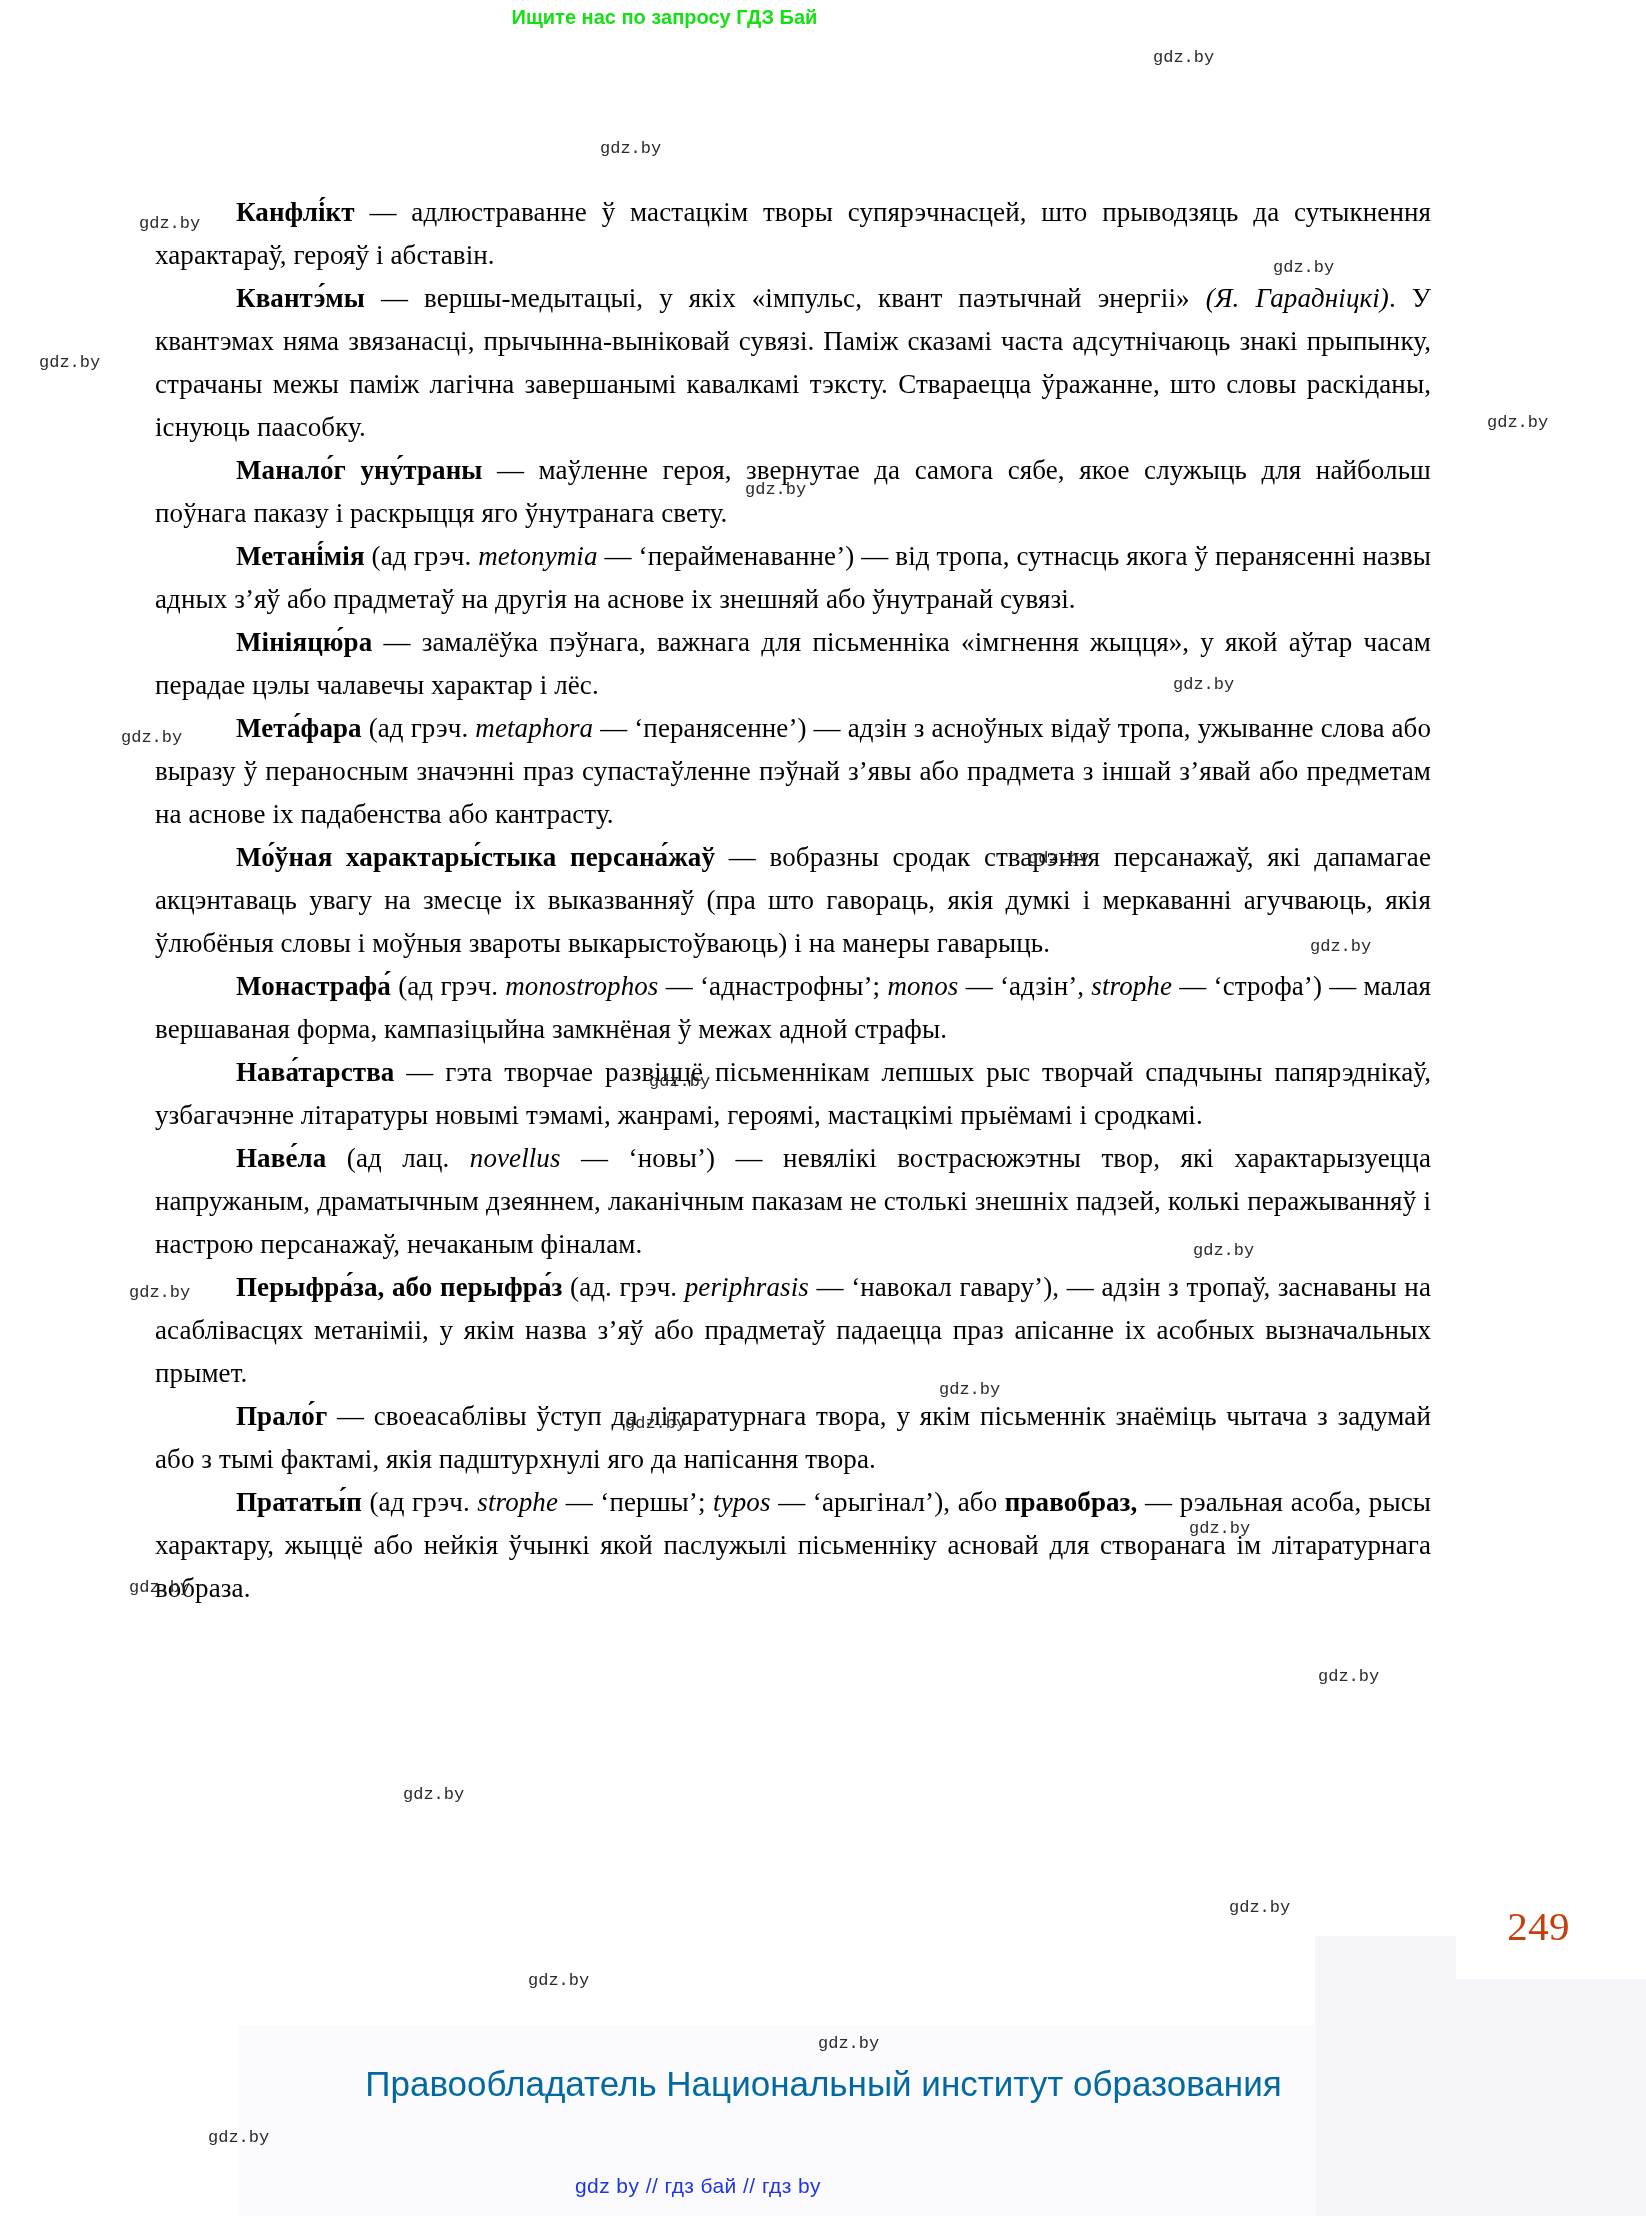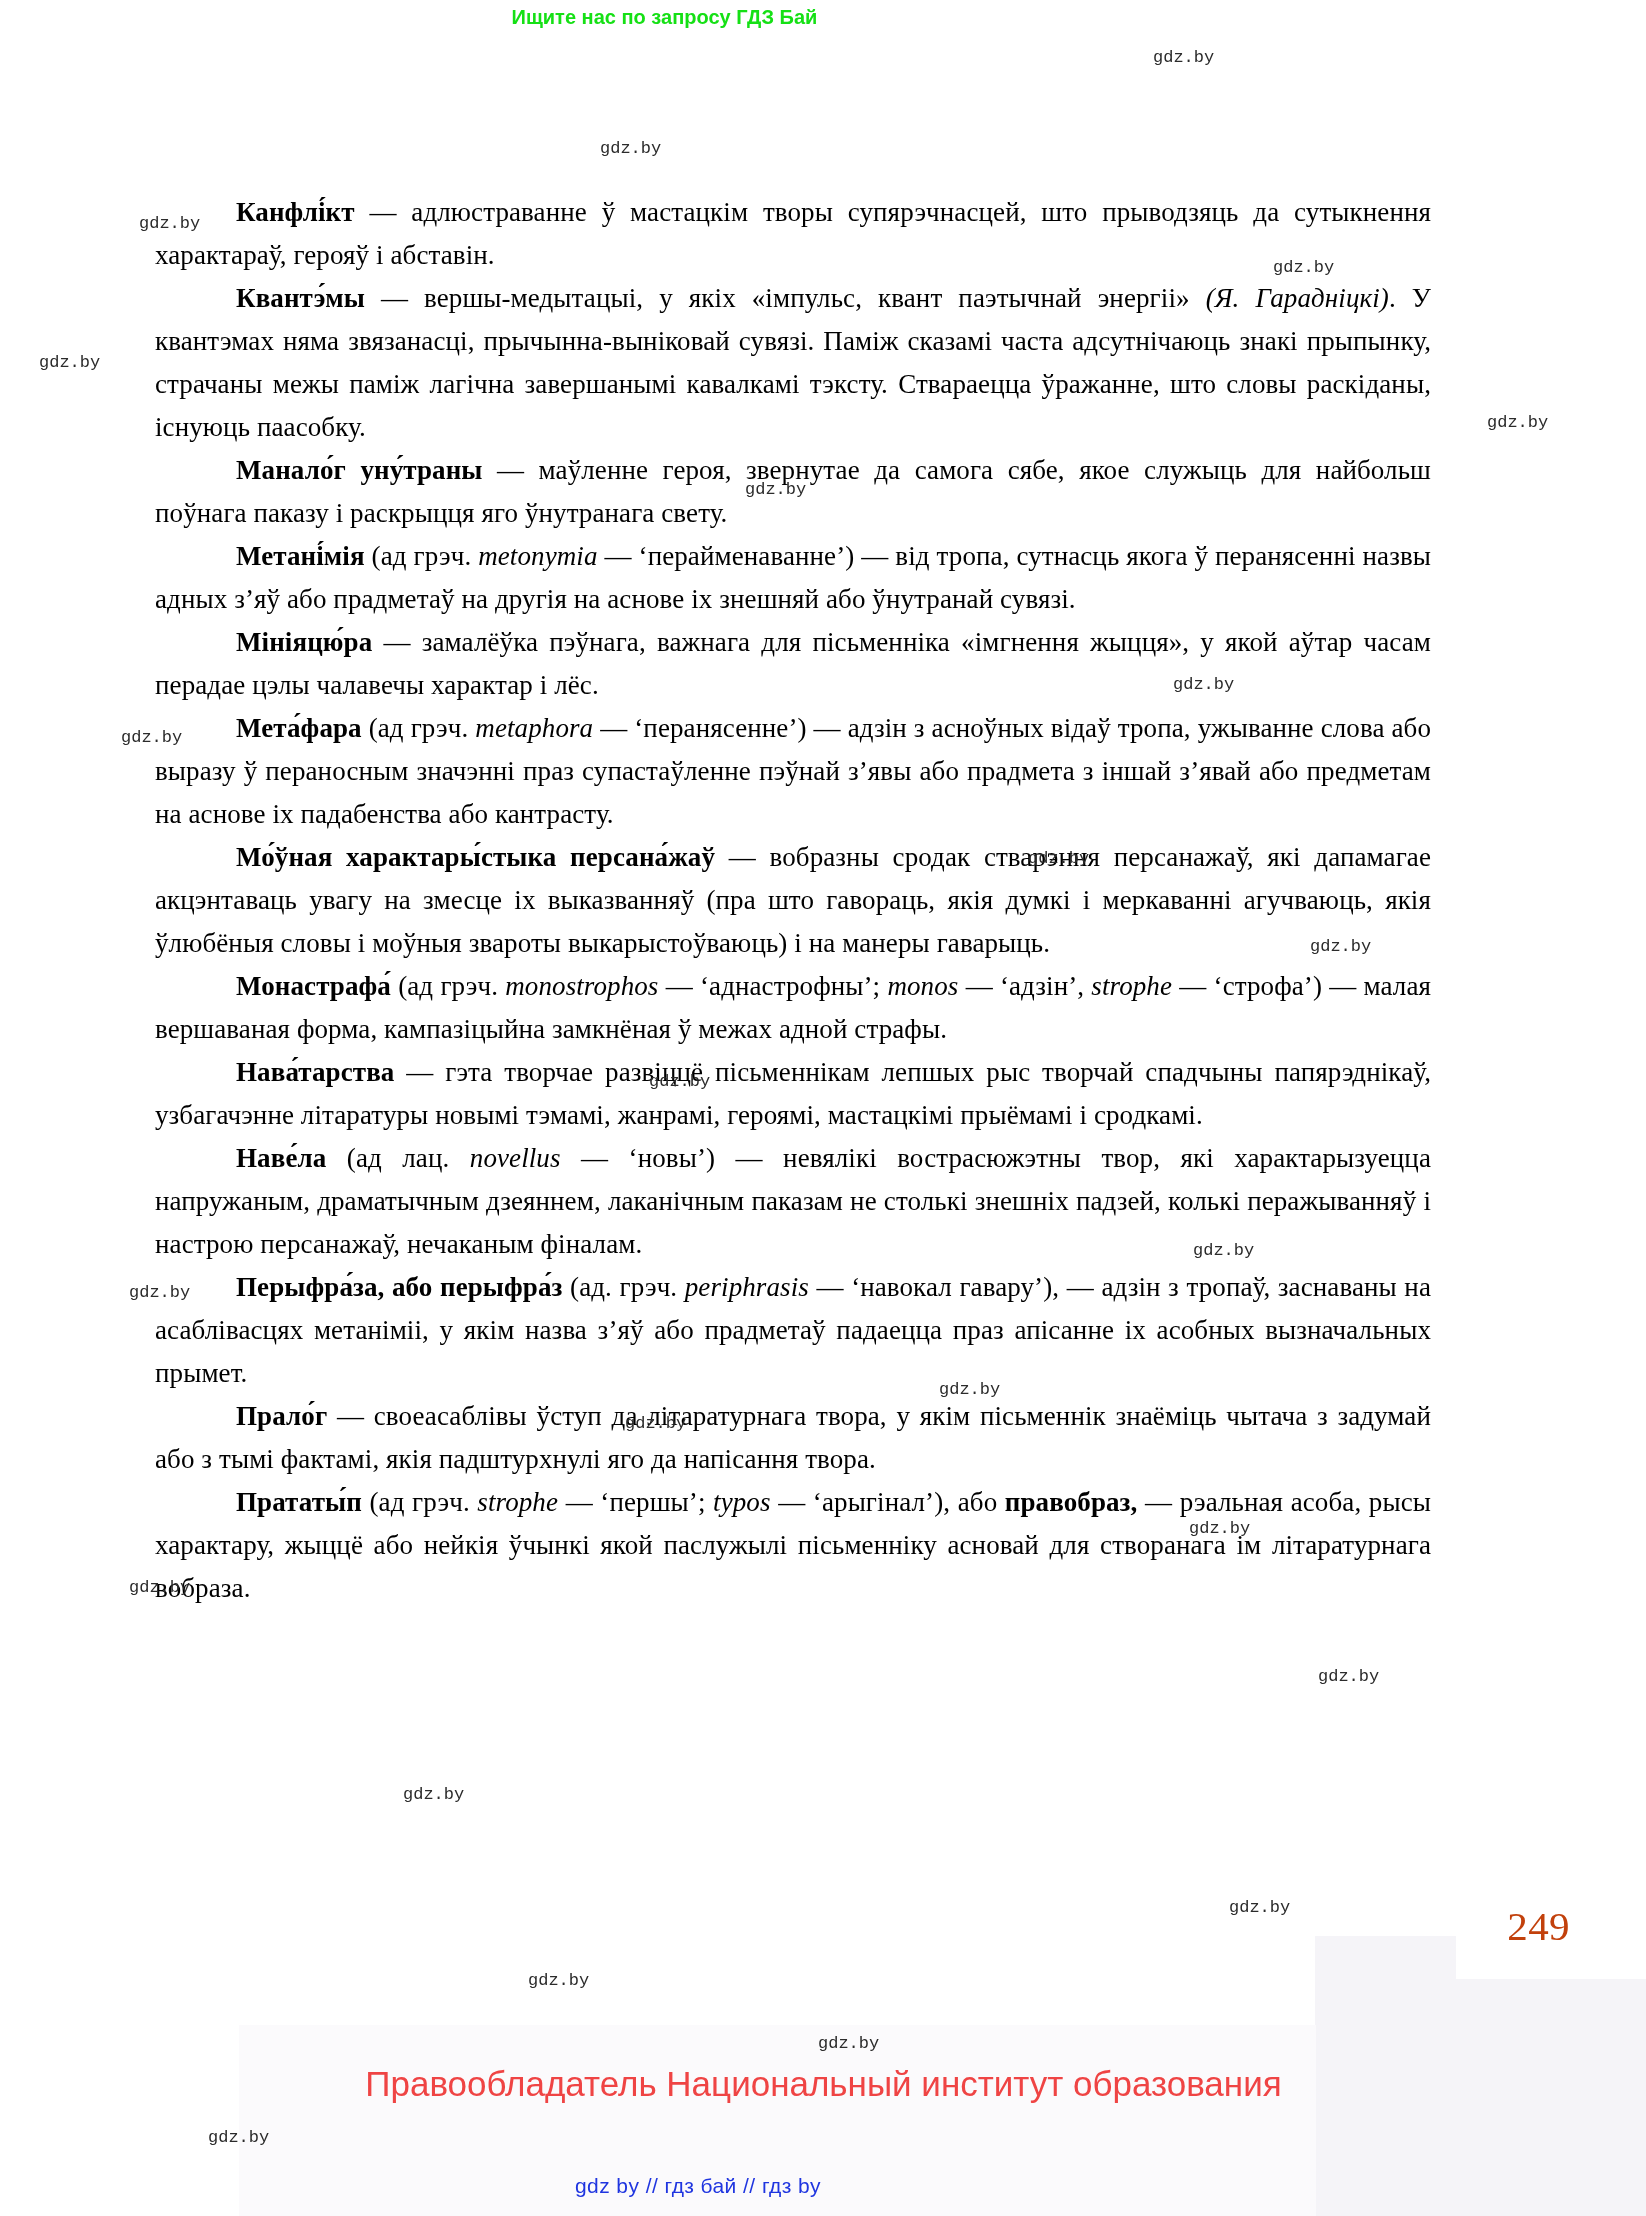--- a/index.html
+++ b/index.html
@@ -60,21 +60,21 @@
   }
 
   
   .copyright{
     position:absolute;
     left:0;width:1647px;
     top:2064px;
     text-align:center;
     font-family:"Liberation Sans", sans-serif;
     font-size:35px;
-    color:#ef4444;
+    color:#0369a1;
     white-space:nowrap;
   }
 
   
   .footerlinks{
     position:absolute;
     left:0;width:1396px;
     top:2174px;
     text-align:center;
     font-family:"Liberation Sans", sans-serif;

